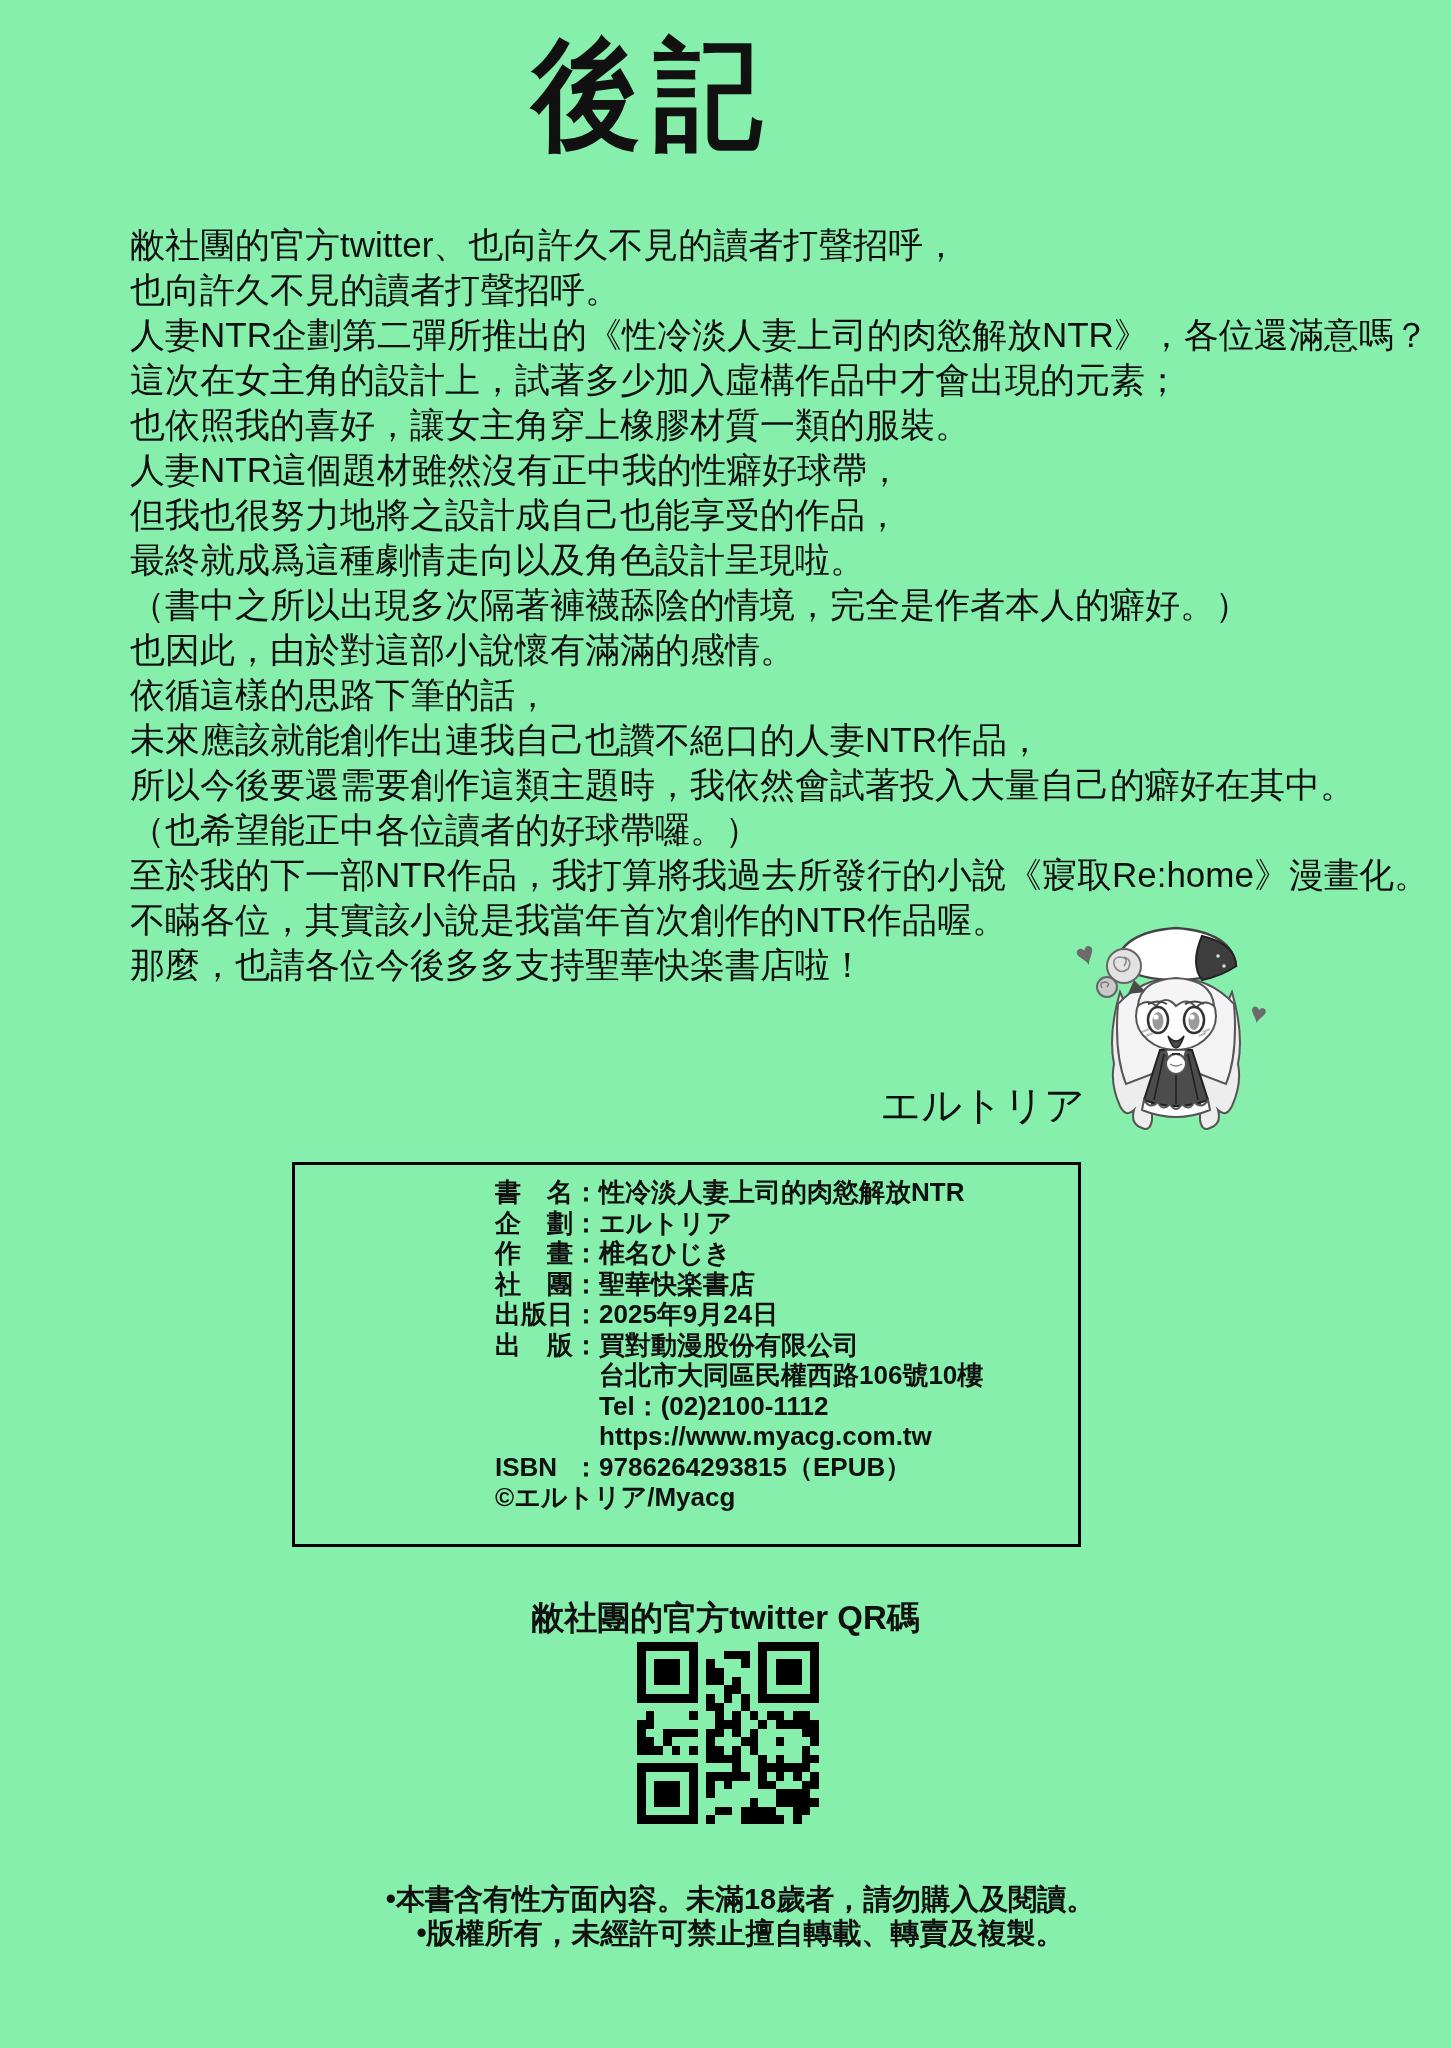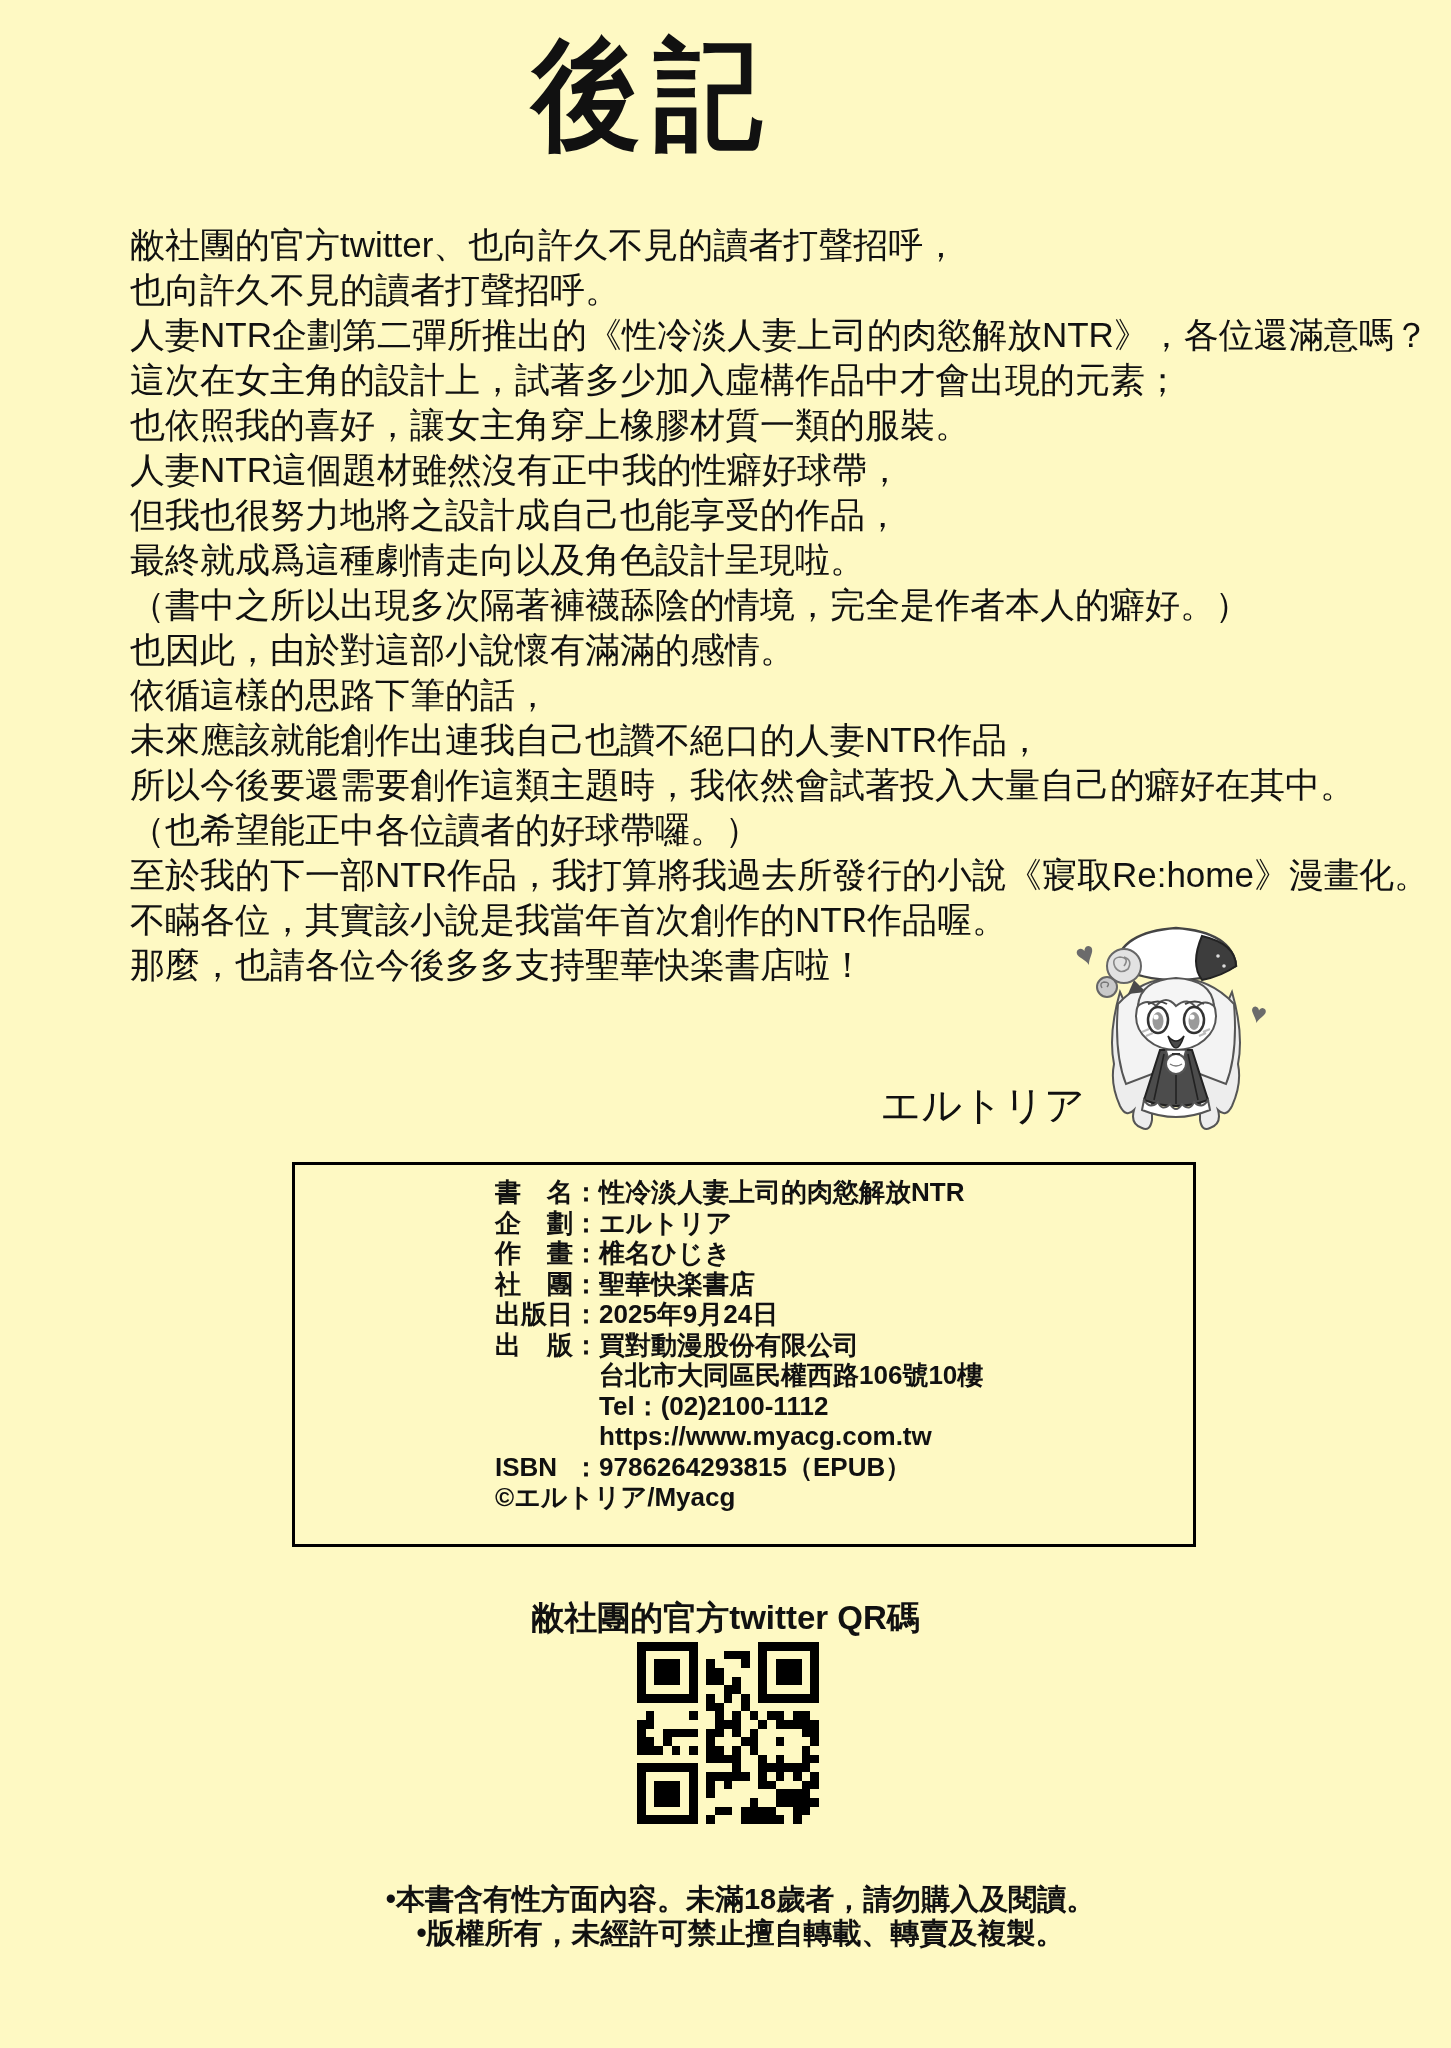--- a/index.html
+++ b/index.html
@@ -1,38 +1,38 @@
 <!DOCTYPE html>
 <html><head>
 <meta charset="utf-8">
 <style>
   html,body{margin:0;padding:0;background:#888;}
   .page{
-    position:relative; width:1451px; height:2048px; background:#fef9c3;
+    position:relative; width:1451px; height:2048px; background:#86efac;
     font-family:"Liberation Sans", sans-serif; color:#111; overflow:hidden;
   }
   .title{
     position:absolute; top:14px; left:0; width:1308px; text-align:center;
     font-family:"DejaVu Serif", serif; font-weight:900; font-size:108px;
     letter-spacing:14px; transform:scaleY(1.12); transform-origin:top center;
   }
   .body-text{
     position:absolute; left:130px; top:222px; width:1310px;
     font-size:35px; line-height:45px; white-space:nowrap;
   }
   .signature{
     position:absolute; left:700px; top:1078px; width:385px;
     text-align:right; font-size:40px;
   }
   .heart{ position:absolute; color:#6b6b6b; }
   .heart.h1{ left:1076px; top:936px; font-size:32px; transform:rotate(-18deg); }
   .heart.h2{ left:1250px; top:998px; font-size:28px; transform:rotate(12deg); }
   .chibi{ position:absolute; left:1090px; top:914px; }
   .colophon{
-    position:absolute; left:292px; top:1162px; width:904px; height:385px;
+    position:absolute; left:292px; top:1162px; width:789px; height:385px;
     border:3px solid #000; box-sizing:border-box;
   }
   .colophon-text{
     position:absolute; left:200px; top:12px; font-size:26px; font-weight:bold;
     line-height:30.5px; white-space:nowrap;
   }
   .crow{ height:30.5px; }
   .clabel{ display:inline-block; width:78px; text-align:justify; text-align-last:justify; }
   .indent{ padding-left:104px; }
   .qr-heading{

